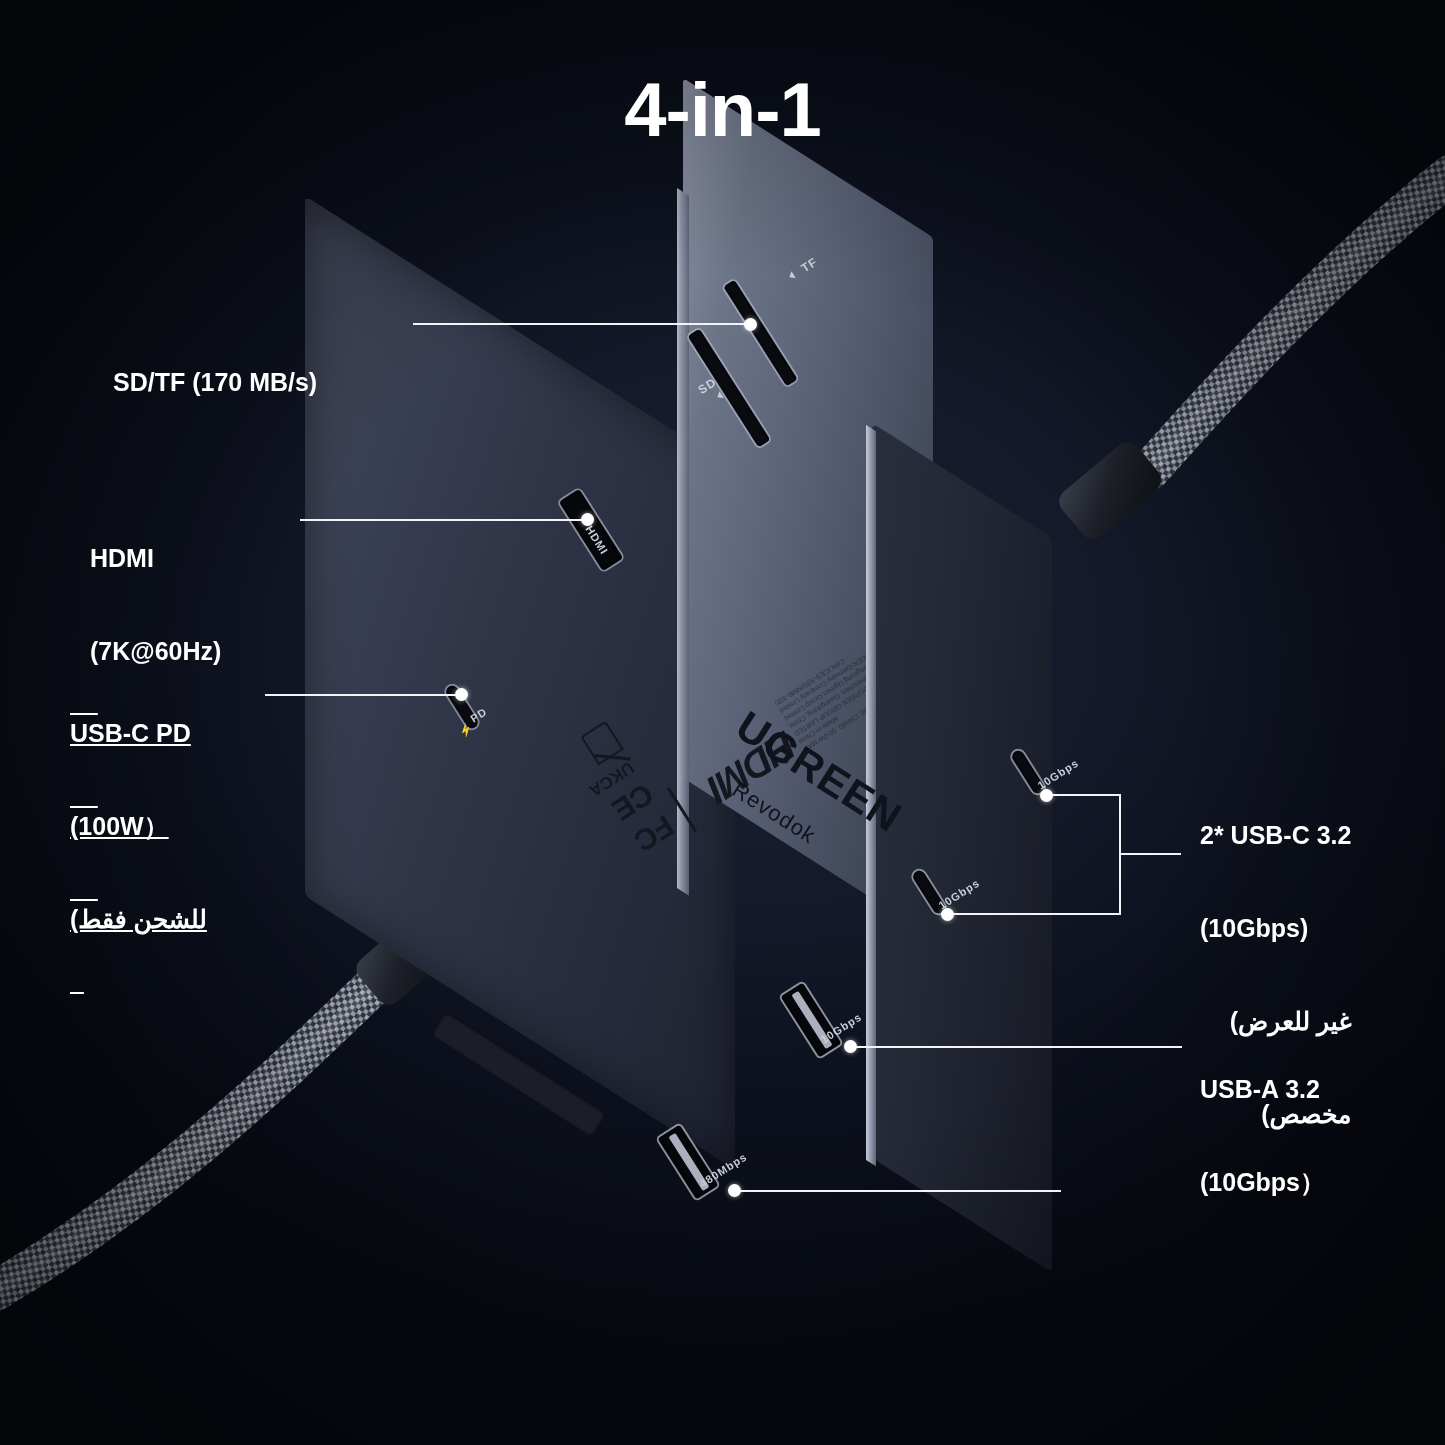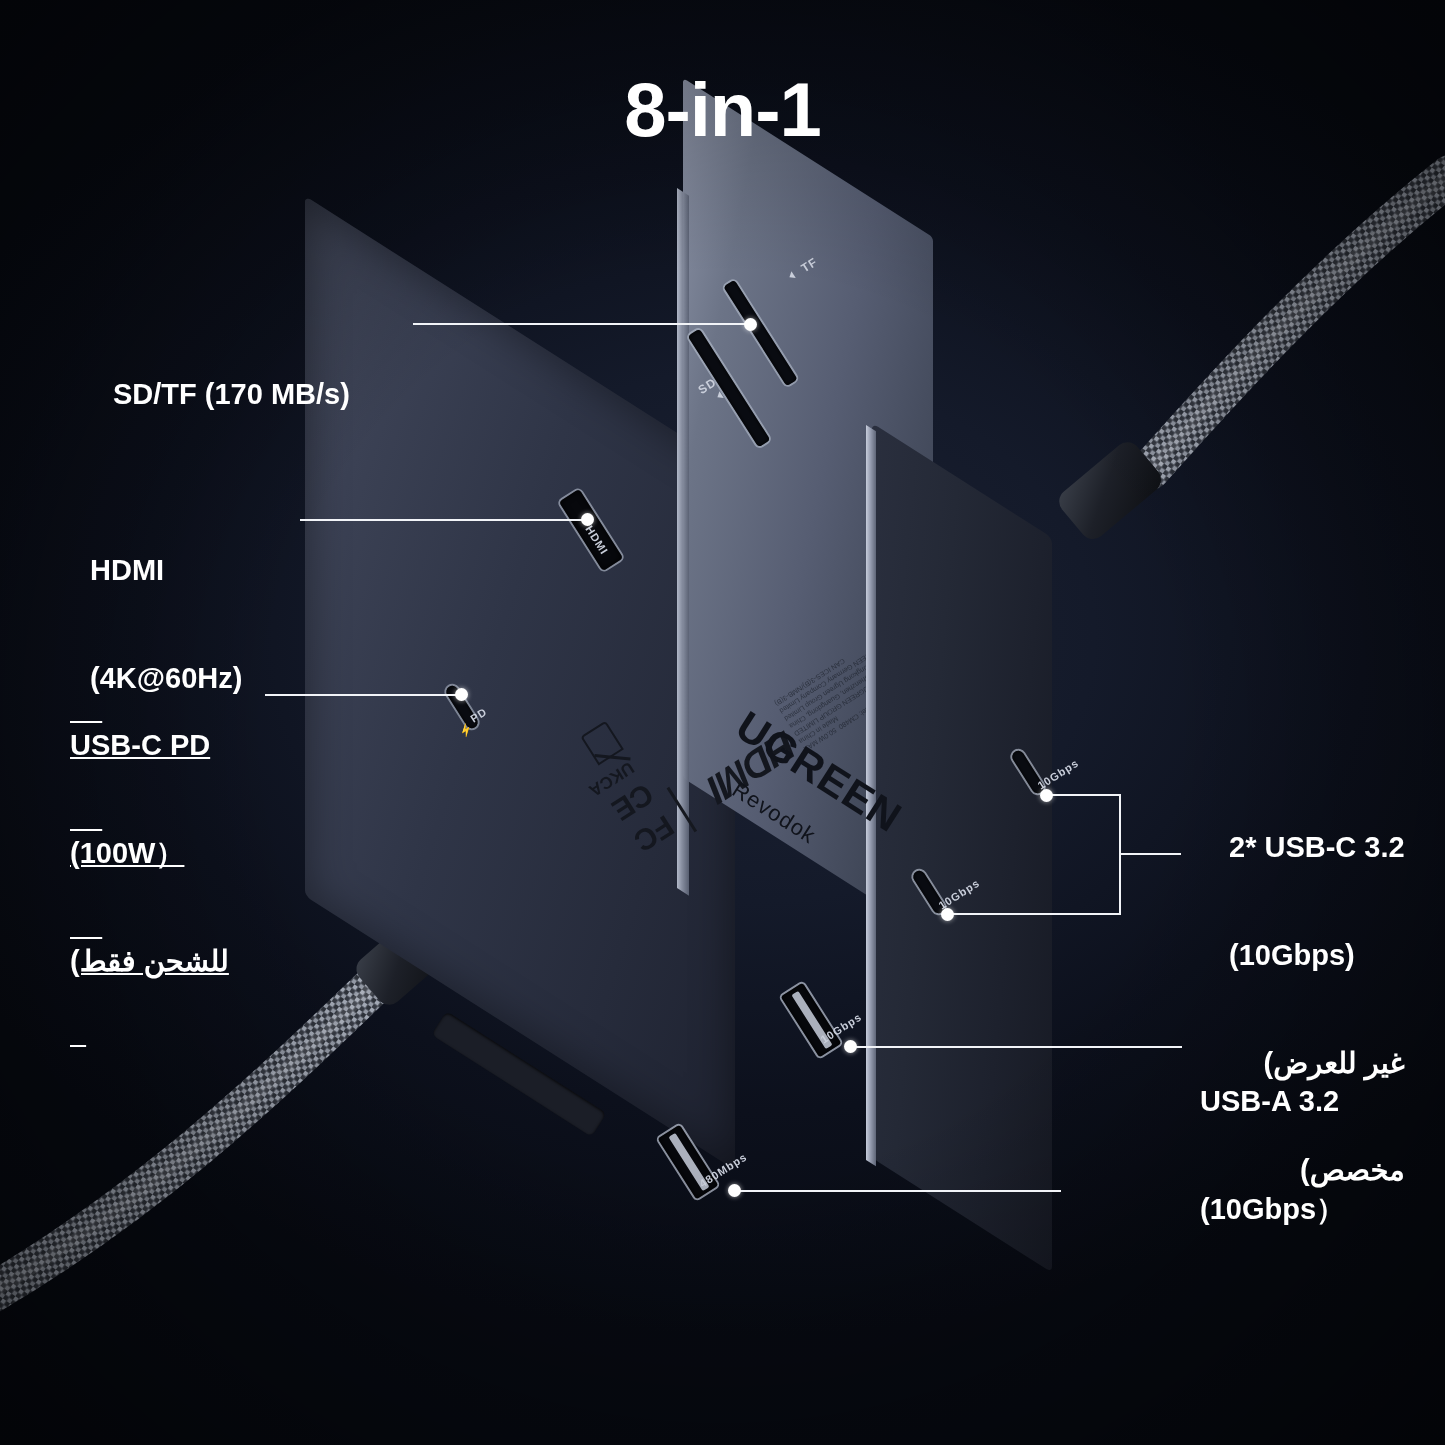--- a/index.html
+++ b/index.html
@@ -12,21 +12,21 @@
   }
   
   .vignette{position:absolute;inset:0;pointer-events:none;
     background:radial-gradient(ellipse 1000px 1000px at 50% 50%, rgba(0,0,0,0) 45%, rgba(0,0,0,.55) 100%);}
 
   
   .title{position:absolute;left:0;right:0;top:66px;text-align:center;
     color:#fff;font-size:76px;font-weight:bold;letter-spacing:-1px;}
 
   
-  .label{position:absolute;color:#fff;font-size:29px;font-weight:bold;line-height:1.24;white-space:pre;}
+  .label{position:absolute;color:#fff;font-size:25px;font-weight:bold;line-height:1.24;white-space:pre;}
 
   
   .leader{position:absolute;height:2px;background:#f2f4f8;}
   .leader-v{position:absolute;width:2px;background:#f2f4f8;}
   .dot{position:absolute;width:13px;height:13px;border-radius:50%;background:#fff;
     box-shadow:0 0 5px rgba(255,255,255,.6);}
 
   
   .cablewrap{position:absolute;inset:0;pointer-events:none;}
 
@@ -205,21 +205,21 @@
   <div class="porttxt" style="left:818px;top:1022px;transform:rotate(-32.5deg);font-size:11px;">10Gbps</div>
 
   <div style="position:absolute;left:675px;top:1126px;width:26px;height:72px;background:#07080c;border-radius:3px;
               transform:rotate(-32.5deg);box-shadow:0 0 0 2px rgba(205,212,228,.65), inset 0 0 6px #000;"></div>
   <div style="position:absolute;left:685px;top:1130px;width:8px;height:64px;background:#c8cedc;border-radius:2px;
               transform:rotate(-32.5deg);opacity:.85;"></div>
   <div class="porttxt" style="left:696px;top:1164px;transform:rotate(-32.5deg);font-size:11px;">480Mbps</div>
 
   <div class="vignette"></div>
 
-  <div class="title">8-in-1</div>
+  <div class="title">4-in-1</div>
 
   <div class="leader" style="left:413px;top:323px;width:337px;"></div>
   <div class="dot" style="left:744px;top:318px;"></div>
 
   <div class="leader" style="left:300px;top:519px;width:288px;"></div>
   <div class="dot" style="left:581px;top:513px;"></div>
 
   <div class="leader" style="left:265px;top:694px;width:198px;"></div>
   <div class="dot" style="left:455px;top:688px;"></div>
 
@@ -235,30 +235,30 @@
 
   <div class="leader" style="left:736px;top:1190px;width:325px;"></div>
   <div class="dot" style="left:728px;top:1184px;"></div>
 
   <div class="label" style="left:113px;top:305px;">
     <div>SD/TF (170 MB/s)</div>
   </div>
 
   <div class="label" style="left:90px;top:481px;">
     <div>HDMI</div>
-    <div>(4K@60Hz)</div>
+    <div>(7K@60Hz)</div>
   </div>
 
   <div class="label" style="left:70px;top:656px;text-decoration:underline;">
     <div>USB-C PD</div>
     <div>(100W）</div>
     <div style="direction:rtl;text-align:right;">للشحن فقط)</div>
   </div>
 
-  <div class="label" style="left:1200px;top:758px;margin-left:29px;">
+  <div class="label" style="left:1200px;top:758px;">
     <div>2* USB-C 3.2</div>
     <div>(10Gbps)</div>
     <div style="direction:rtl;">غير للعرض)</div>
     <div style="direction:rtl;">مخصص)</div>
   </div>
 
   <div class="label" style="left:1200px;top:1012px;">
     <div>USB-A 3.2</div>
     <div>(10Gbps）</div>
   </div>

